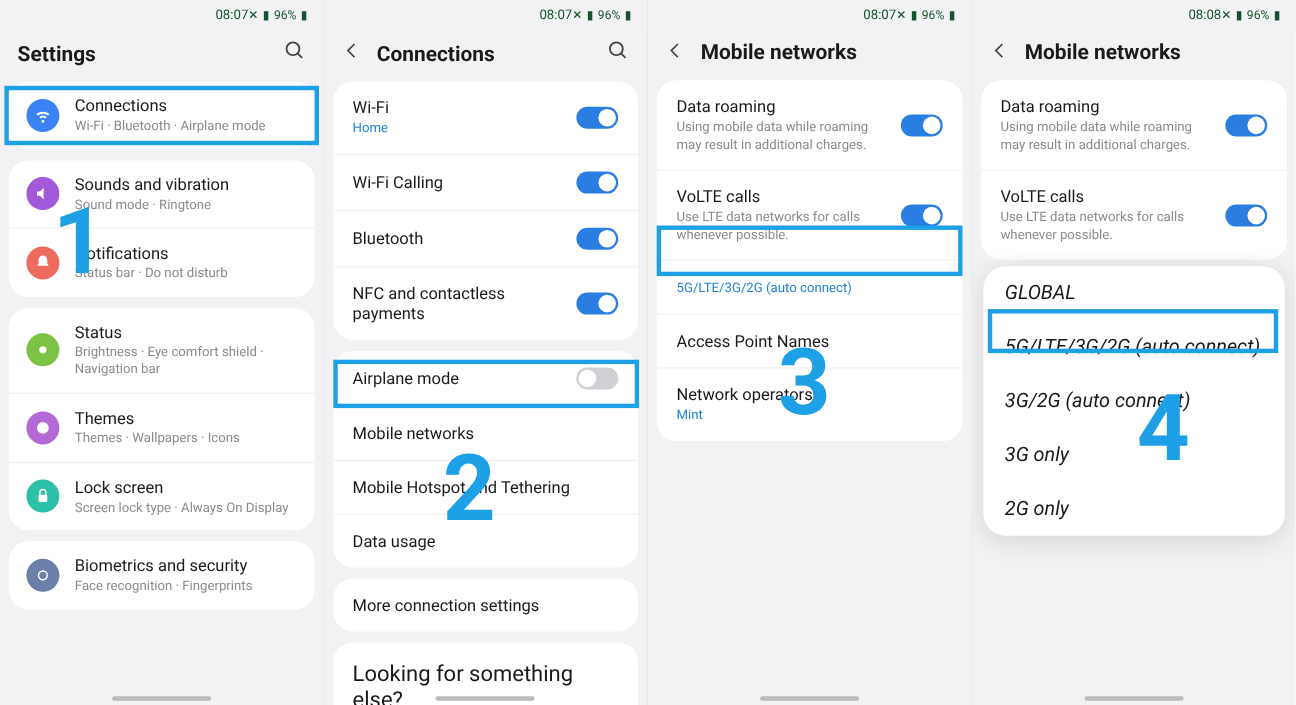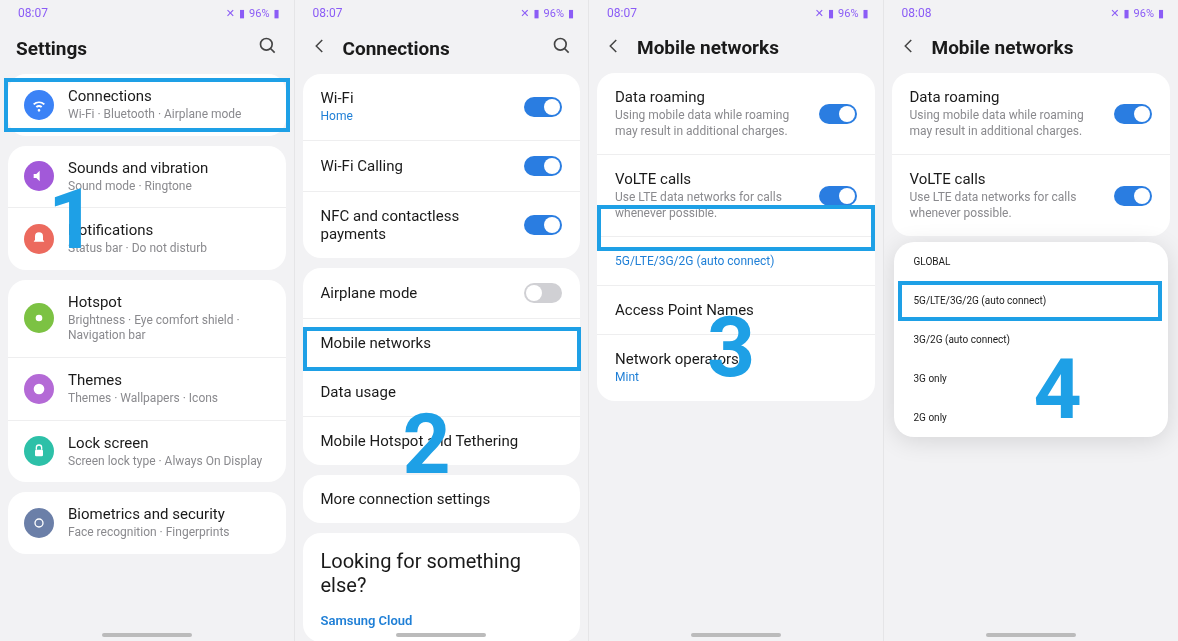--- a/index.html
+++ b/index.html
@@ -18,25 +18,25 @@
     width: 25%;
     height: 100%;
     background: #f2f2f4;
     position: relative;
     border-right: 1px solid #e5e5e7;
     overflow: hidden;
   }
   .screen:last-child { border-right: none; }
   .statusbar {
     display: flex;
-    justify-content: space-between;
+    justify-content: flex-end;
     align-items: center;
     padding: 6px 14px 6px 18px;
     font-size: 12px;
-    color: #8b5cf6;
+    color: #14532d;
     background: #f2f2f4;
   }
   .status-right { display:flex; align-items:center; gap:4px; font-size:11px; }
   .header {
     display: flex;
     align-items: center;
     padding: 10px 16px 14px;
     gap: 14px;
   }
   .header-title {
@@ -103,22 +103,23 @@
   }
   .dropdown-card {
     background:#fff;
     border-radius:20px;
     margin: 0 10px;
     box-shadow: 0 4px 24px rgba(0,0,0,0.12);
     overflow:hidden;
   }
   .drop-row {
     padding: 14px 20px;
-    font-size:10px;
+    font-size:18px;
     color:#1a1a1a;
+    font-style:italic;
   }
   .drop-row.sel {
     display:flex; justify-content:space-between; align-items:center;
     color:#1f7fd6; font-weight:600;
   }
   .drop-row.sel .check { width:18px; height:18px; }
   .navbar-handle {
     position:absolute; bottom:4px; left:50%; transform:translateX(-50%);
     width:90px; height:4px; background:#bbb; border-radius:2px;
   }
@@ -188,21 +189,21 @@
     </div>
 
     <div class="card">
       <div class="row">
         <div class="row-icon" style="background:#7cc243">
             <svg viewBox="0 0 24 24">
               <circle cx="12" cy="12" r="5"></circle>
             </svg>
           </div>
         <div class="row-text">
-            <div class="row-title">Hotspot</div>
+            <div class="row-title">Status</div>
             <div class="row-sub">Brightness · Eye comfort shield · Navigation bar</div>
           </div>
       </div>
       <div class="row">
         <div class="row-icon" style="background:#b46ad6">
             <svg viewBox="0 0 24 24">
               <circle cx="12" cy="12" r="8"></circle>
             </svg>
           </div>
         <div class="row-text">
@@ -274,46 +275,52 @@
         <div class="toggle"></div>
       </div>
       <div class="row short">
         <div class="row-text">
             <div class="row-title">Wi-Fi Calling</div>
           </div>
         <div class="toggle"></div>
       </div>
       <div class="row short">
         <div class="row-text">
+            <div class="row-title">Bluetooth</div>
+          </div>
+        <div class="toggle"></div>
+      </div>
+      <div class="row short">
+        <div class="row-text">
             <div class="row-title">NFC and contactless payments</div>
           </div>
         <div class="toggle"></div>
       </div>
     </div>
 
     <div class="card">
       <div class="row short">
         <div class="row-text">
             <div class="row-title">Airplane mode</div>
           </div>
         <div class="toggle off"></div>
       </div>
       <div class="row short">
         <div class="row-text">
             <div class="row-title">Mobile networks</div>
           </div>
       </div>
       <div class="row short">
         <div class="row-text">
+            <div class="row-title">Mobile Hotspot and Tethering</div>
+          </div>
+      </div>
+      <div class="row short">
+        <div class="row-text">
             <div class="row-title">Data usage</div>
-          </div>
-      </div>
-      <div class="row short">
-        <div class="row-text">
-            <div class="row-title">Mobile Hotspot and Tethering</div>
           </div>
       </div>
     </div>
 
     <div class="card">
       <div class="row short">
         <div class="row-text">
             <div class="row-title">More connection settings</div>
           </div>
       </div>

